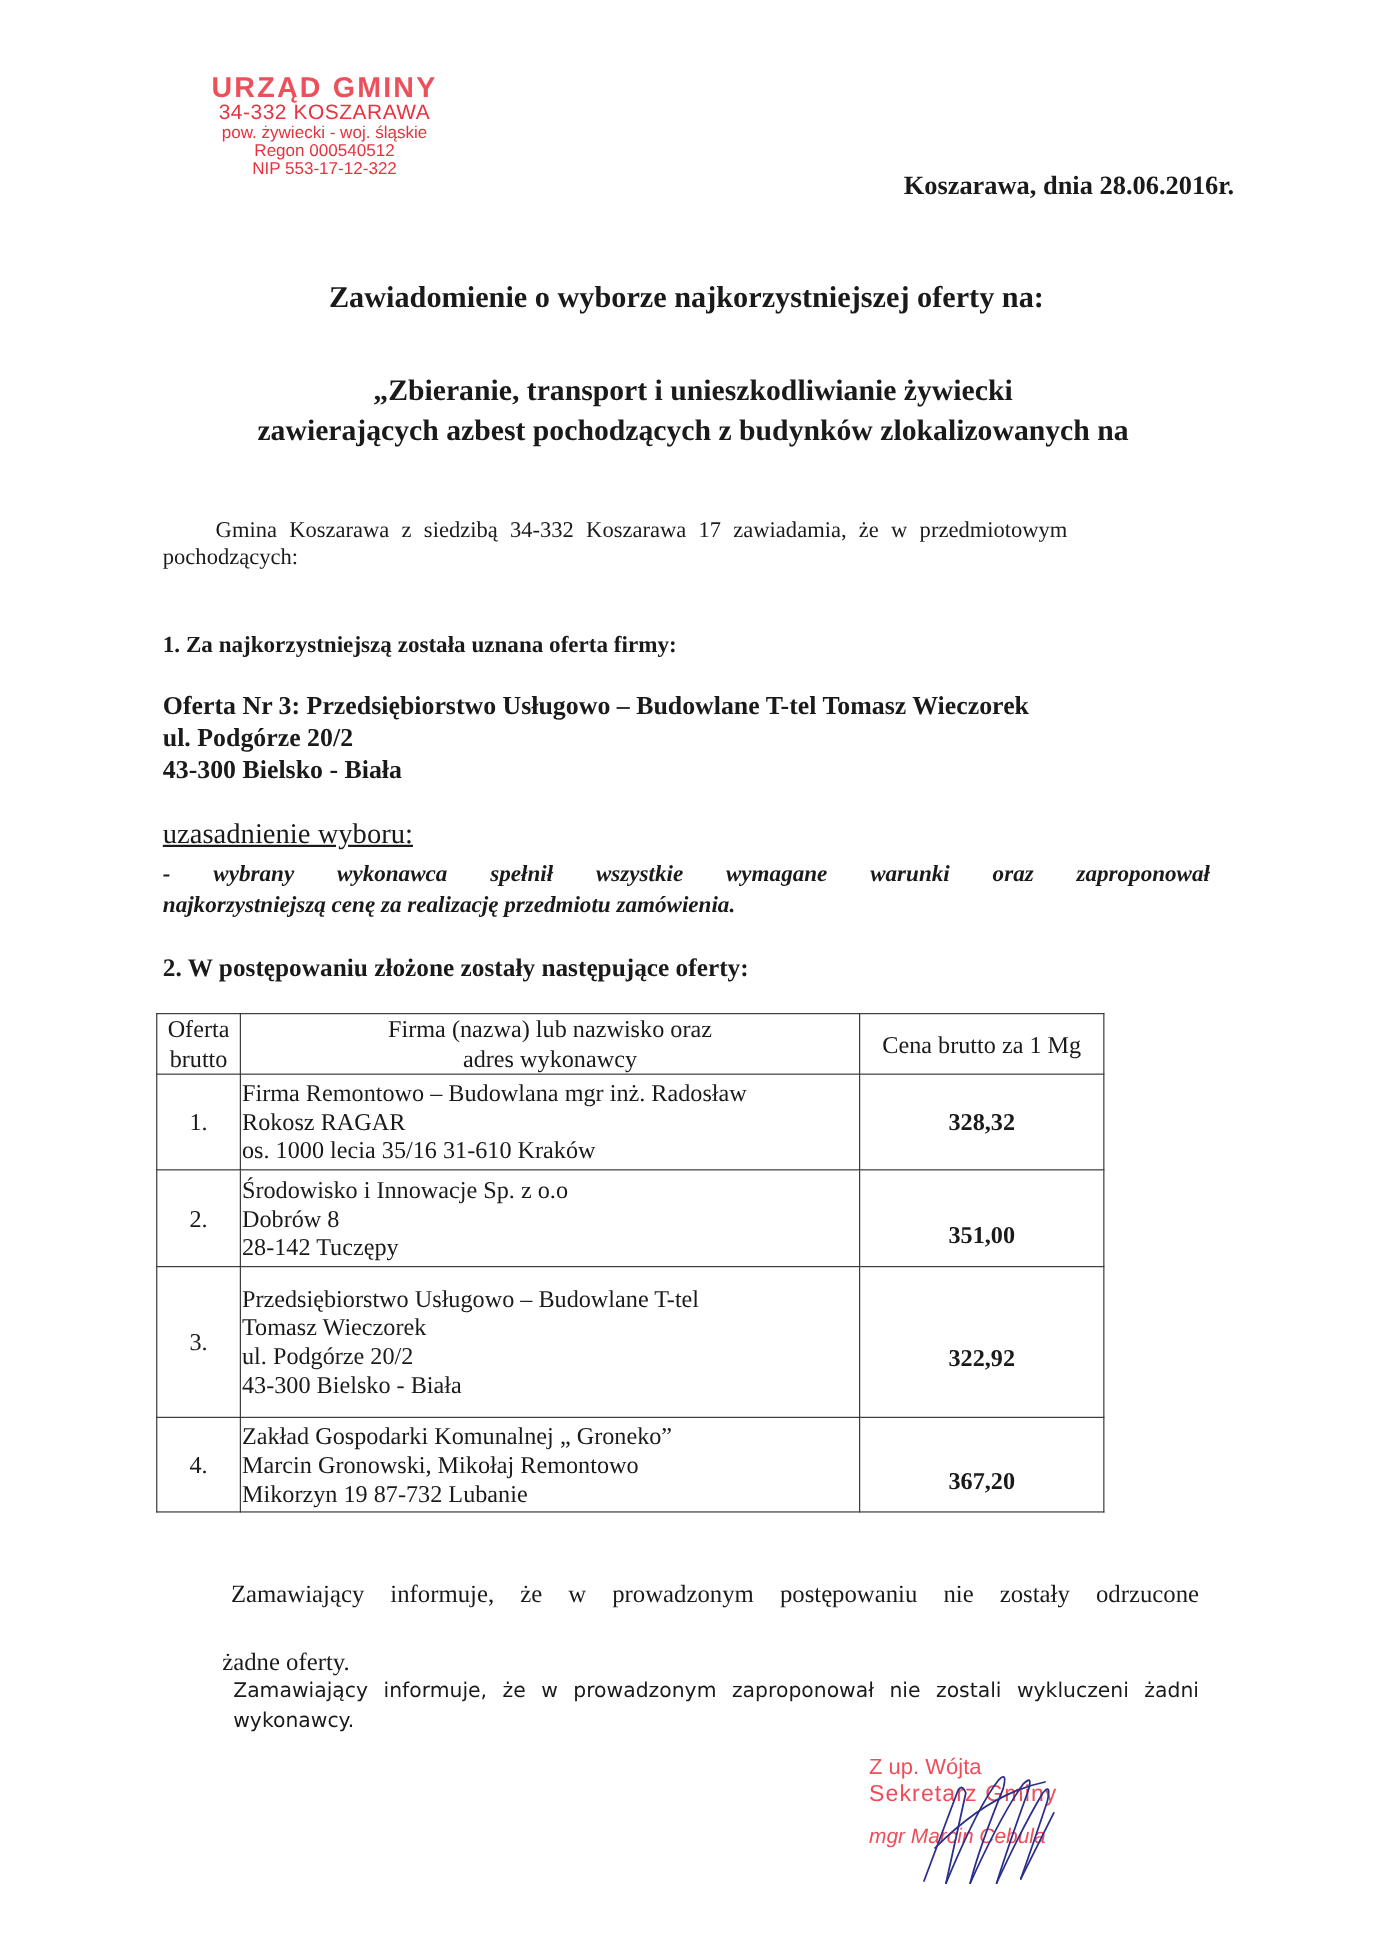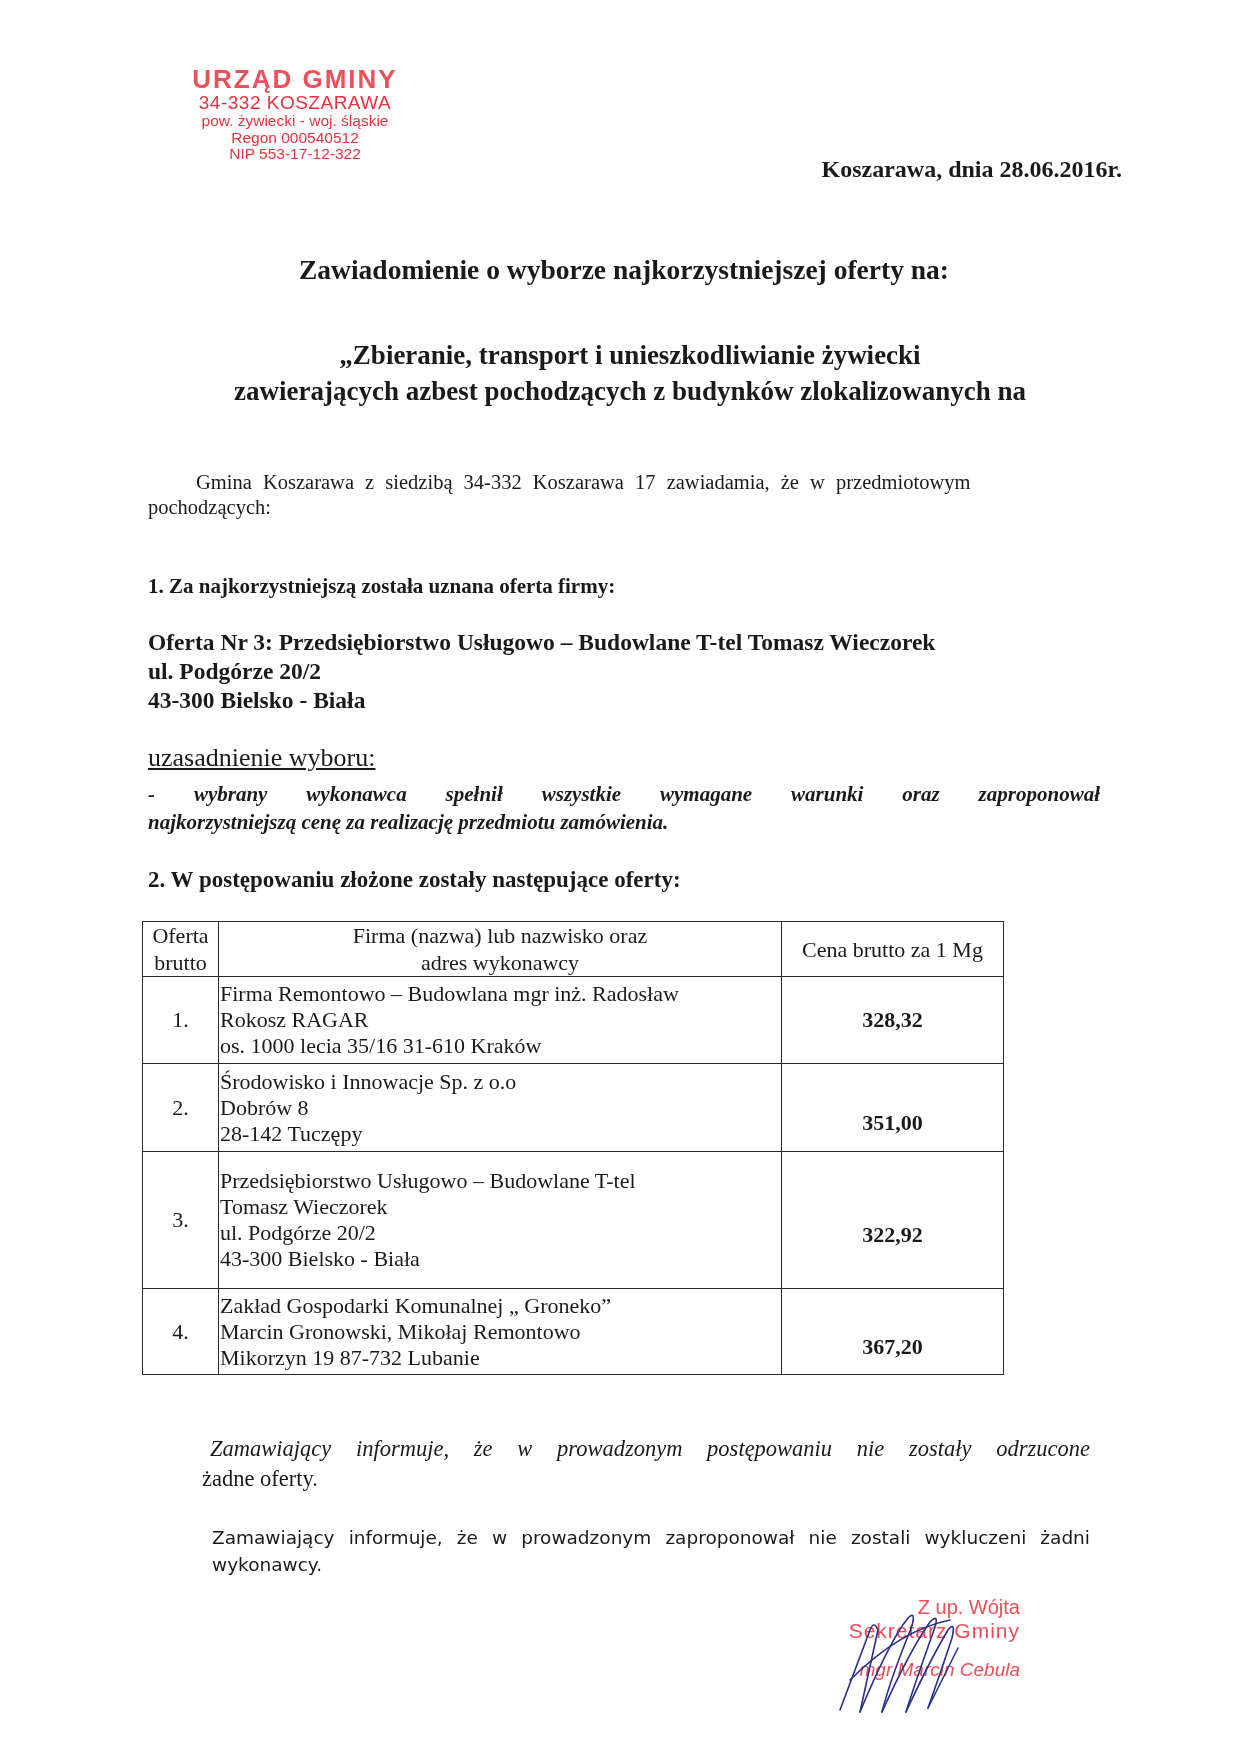--- a/index.html
+++ b/index.html
@@ -43,27 +43,27 @@
   .c2 { width: 561px; text-align: left; padding-left: 1px !important; }
   .c3 { text-align: center; }
   .price { font-weight: bold; font-size: 22px; display: block; padding-top: 30px; }
   .row-1 td { height: 86px; }
   .row-2 td { height: 87px; }
   .row-3 td { height: 136px; }
   .row-4 td { height: 85px; }
   .firm-line { display: block; }
 
   .info1 { left: 210px; width: 880px; top: 1434px; font-size: 22.5px; line-height: 30px; }
-  .info1 .first { display: block; text-align: justify; text-align-last: justify; word-spacing: 5px; font-style: italic; }
-  .info1 .second { display: block; margin-left: -8px; }
+  .info1 .first { display: block; text-align: justify; text-align-last: justify; word-spacing: 5px; }
+  .info1 .second { display: block; margin-left: -8px; margin-top: 32px; }
   .info2 { left: 212px; width: 878px; top: 1524px; font-size: 18.5px; line-height: 27px;
            font-family: "DejaVu Sans", sans-serif; }
   .info2 .first { display: block; text-align: justify; text-align-last: justify; }
 
-  .sig-stamp { left: 790px; top: 1596px; width: 230px; color: #ef4d5a; text-align: right;
+  .sig-stamp { left: 790px; top: 1596px; width: 230px; color: #ef4d5a; text-align: left;
                font-family: "Liberation Sans", sans-serif; line-height: 1.15; }
   .sig-stamp .s1 { font-size: 20px; }
   .sig-stamp .s2 { font-size: 21px; letter-spacing: 1px; }
   .sig-stamp .s3 { font-size: 19px; font-style: italic; margin-top: 16px; }
   .signature { left: 830px; top: 1600px; width: 150px; height: 120px; }
 </style>
 </head>
 <body>
 
 <div class="abs stamp">

